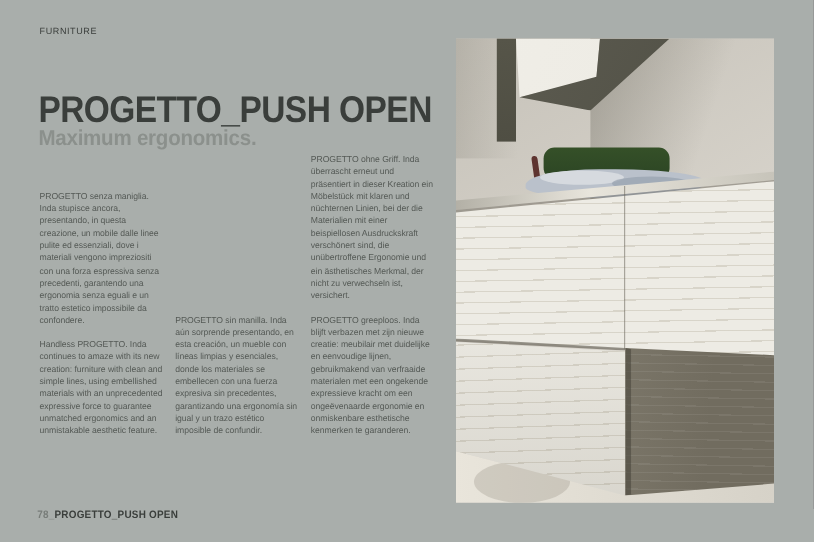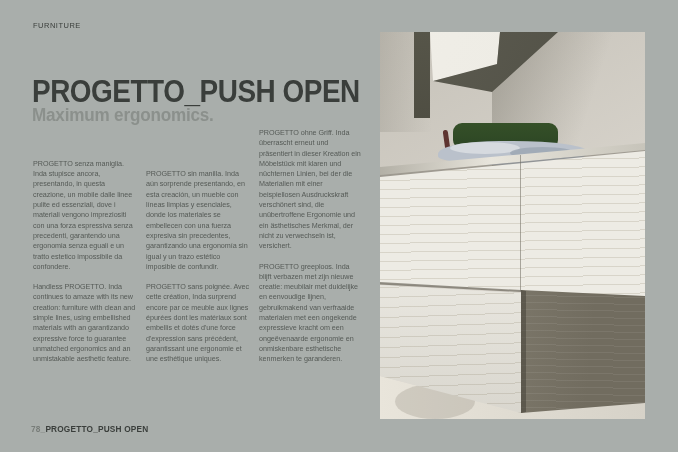--- a/index.html
+++ b/index.html
@@ -112,25 +112,24 @@
 <div class="page">
 
   <div class="category">FURNITURE</div>
 
   <h1 class="title" style="margin:0;">PROGETTO_PUSH OPEN</h1>
   <h2 class="subtitle" style="margin:0;">Maximum ergonomics.</h2>
 
   <div class="columns">
     <div class="col">
       <p>PROGETTO senza maniglia. Inda stupisce ancora, presentando, in questa creazione, un mobile dalle linee pulite ed essenziali, dove i materiali vengono impreziositi con una forza espressiva senza precedenti, garantendo una ergonomia senza eguali e un tratto estetico impossibile da confondere.</p>
-      <p>Handless PROGETTO. Inda continues to amaze with its new creation: furniture with clean and simple lines, using embellished materials with an garantizando expressive force to guarantee unmatched ergonomics and an unmistakable aesthetic feature.</p>
+      <p>Handless PROGETTO. Inda continues to amaze with its new creation: furniture with clean and simple lines, using embellished materials with an unprecedented expressive force to guarantee unmatched ergonomics and an unmistakable aesthetic feature.</p>
     </div>
     <div class="col">
       <p>PROGETTO sin manilla. Inda aún sorprende presentando, en esta creación, un mueble con líneas limpias y esenciales, donde los materiales se embellecen con una fuerza expresiva sin precedentes, garantizando una ergonomía sin igual y un trazo estético imposible de confundir.</p>
-      <p>PROGETTO sans poignée. Avec cette création, Inda surprend encore par ce meuble aux lignes épurées dont les matériaux sont embellis et dotés d'une force d'expression sans précédent, garantissant une ergonomie et une esthétique uniques.</p>
     </div>
     <div class="col">
       <p>PROGETTO ohne Griff. Inda überrascht erneut und präsentiert in dieser Kreation ein Möbelstück mit klaren und nüchternen Linien, bei der die Materialien mit einer beispiellosen Ausdruckskraft verschönert sind, die unübertroffene Ergonomie und ein ästhetisches Merkmal, der nicht zu verwechseln ist, versichert.</p>
       <p>PROGETTO greeploos. Inda blijft verbazen met zijn nieuwe creatie: meubilair met duidelijke en eenvoudige lijnen, gebruikmakend van verfraaide materialen met een ongekende expressieve kracht om een ongeëvenaarde ergonomie en onmiskenbare esthetische kenmerken te garanderen.</p>
     </div>
   </div>
 
   <div class="footer">
     <span class="num">78_</span><span class="lbl">PROGETTO_PUSH OPEN</span>
   </div>

